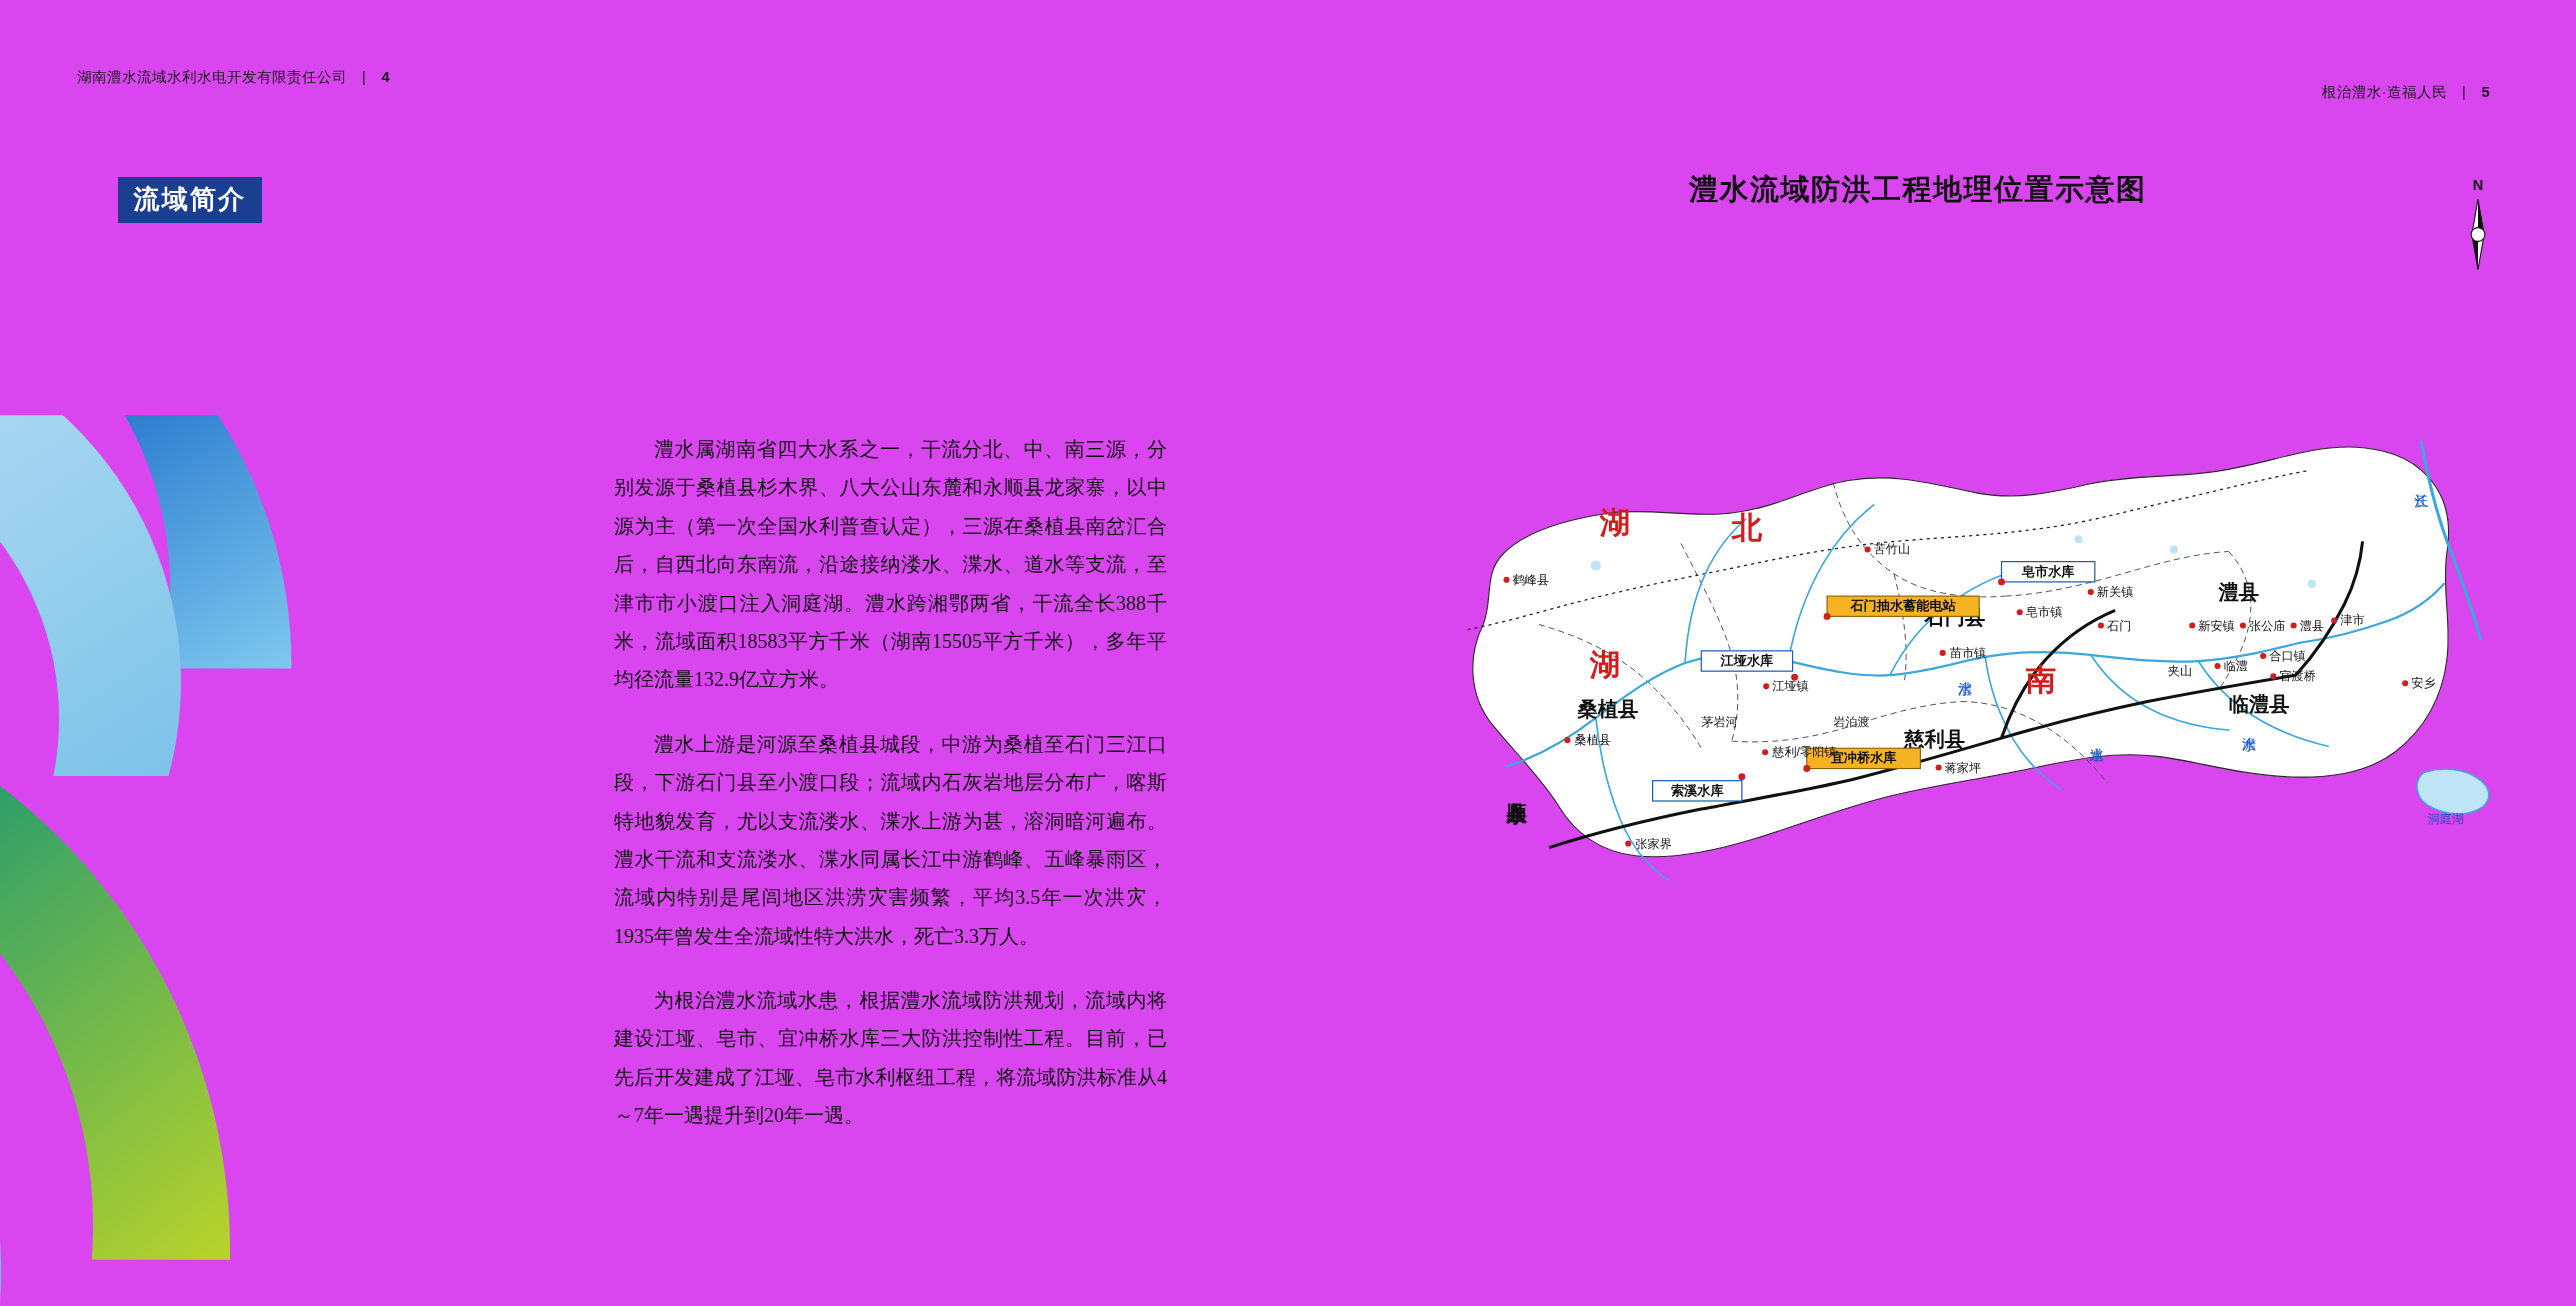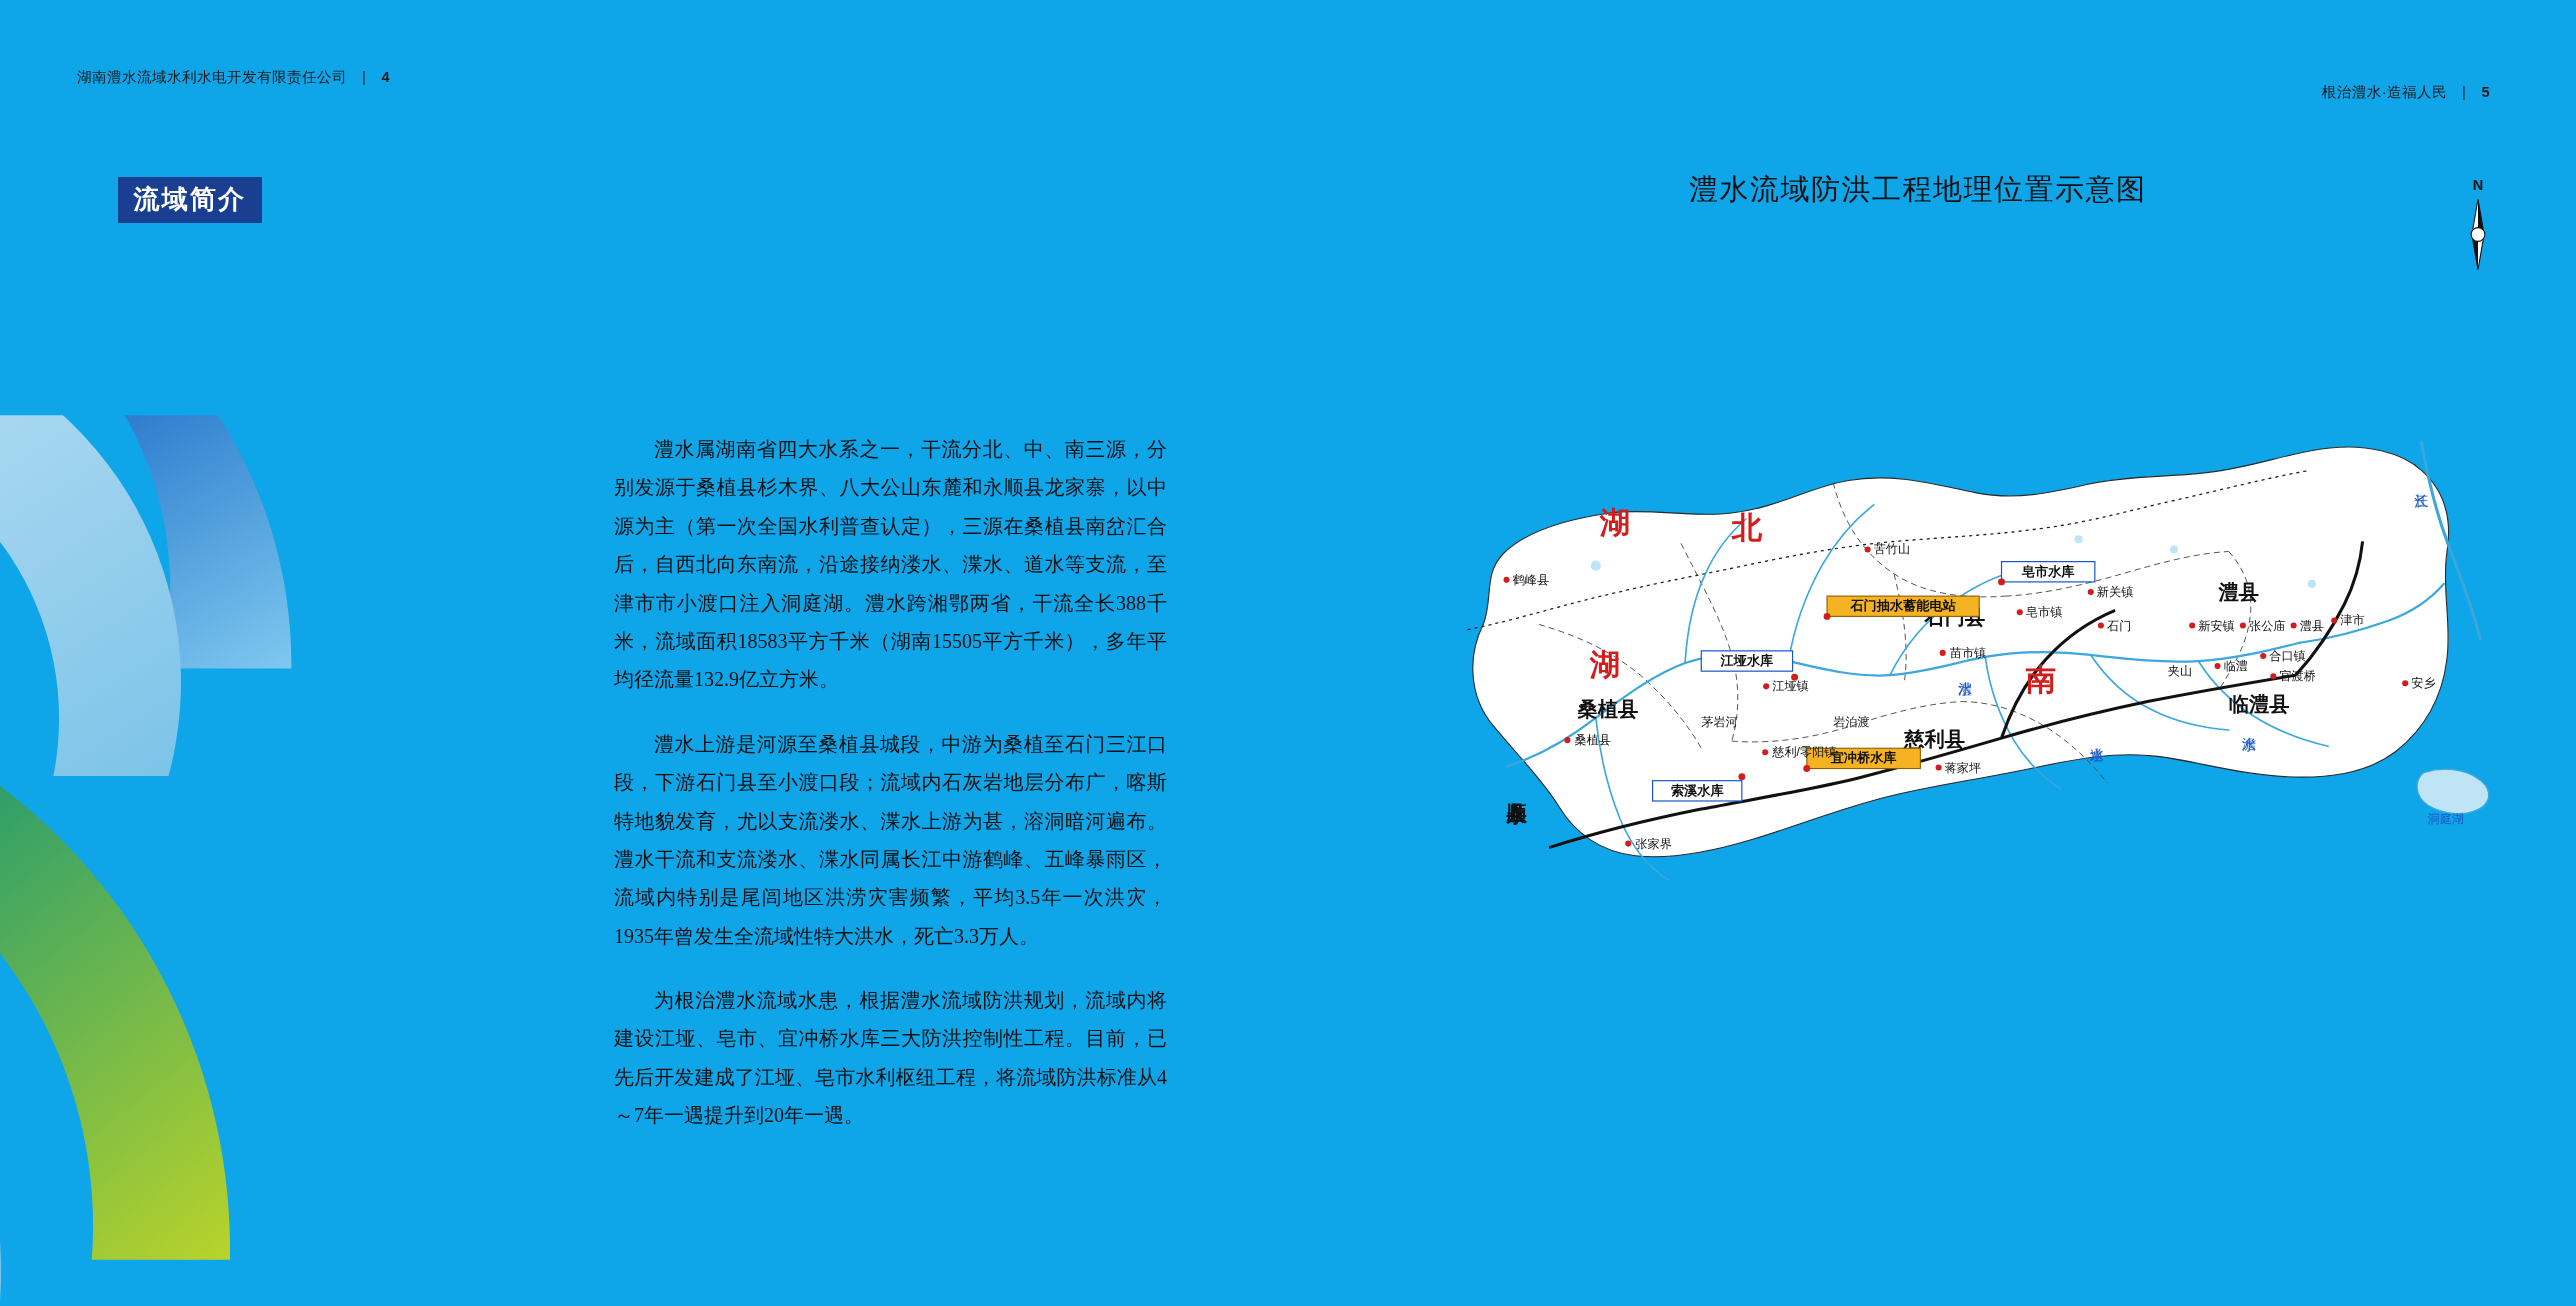--- a/index.html
+++ b/index.html
@@ -13,21 +13,21 @@
     position: relative;
     font-family: "Liberation Sans", sans-serif;
     overflow: hidden;
   }
   .page {
     position: absolute;
     top: 0;
     left: 0;
     width: 2576px;
     height: 1306px;
-    background: #0ea5e9;
+    background: #d946ef;
   }
   
   .header-left {
     position: absolute;
     top: 68px;
     left: 77px;
     font-size: 14.6px;
     color: #1a1a1a;
     letter-spacing: 0.4px;
     white-space: nowrap;
@@ -88,21 +88,21 @@
   .text-col p {
     margin: 0 0 26px 0;
     text-indent: 2em;
   }
   
   .map-title {
     position: absolute;
     top: 170px;
     left: 1689px;
     font-size: 29px;
-    font-weight: normal;
+    font-weight: bold;
     color: #111111;
     letter-spacing: 1.5px;
     white-space: nowrap;
   }
   .compass {
     position: absolute;
     top: 178px;
     left: 2455px;
     width: 46px;
     height: 100px;

